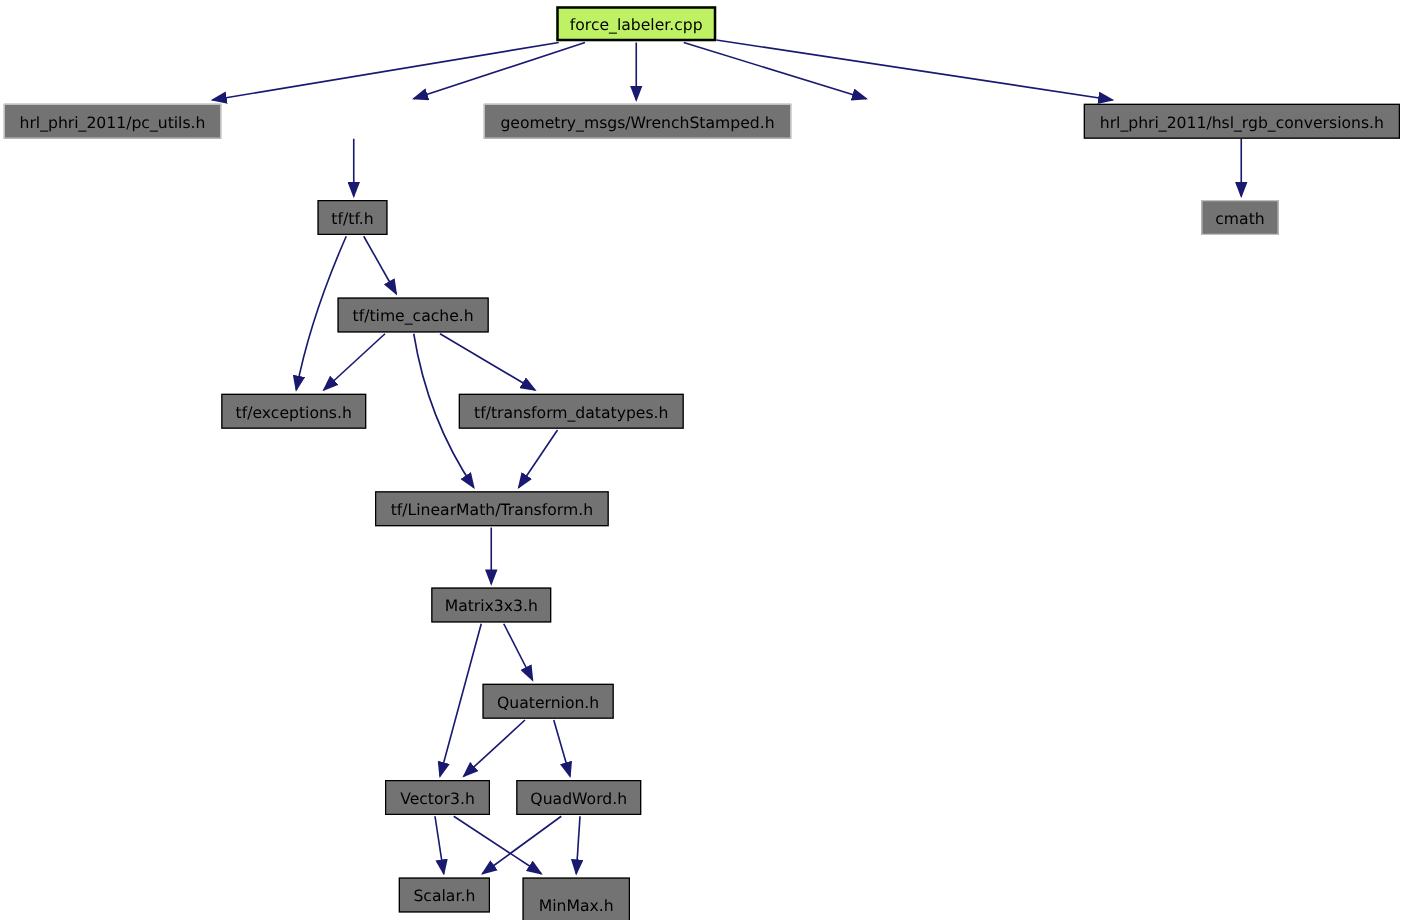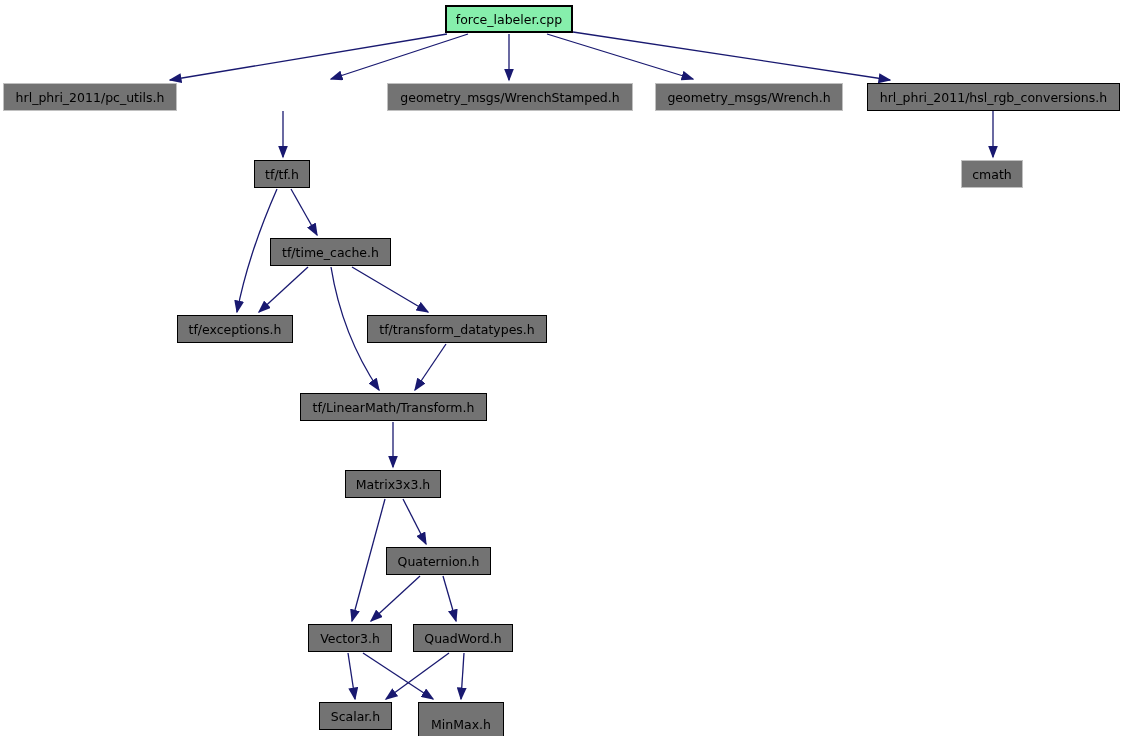--- a/index.html
+++ b/index.html
@@ -37,21 +37,21 @@
   }
   .node.linked {
     border: 1.5px solid #000000;
     cursor: pointer;
   }
   .node.unlinked {
     border: 1px solid #c0c0c0;
   }
   .node.main {
     border: 2px solid #000000;
-    background: #86efac;
+    background: #bef264;
   }
 </style>
 </head>
 <body>
 
 <div id="canvas">
   <svg id="edges" viewBox="0 0 1125 736" xmlns="http://www.w3.org/2000/svg">
       <defs>
         <marker id="arrow" viewBox="0 0 13 10" refX="11.5" refY="5" markerWidth="13" markerHeight="10" markerUnits="userSpaceOnUse" orient="auto">
           <path d="M0,0 L13,5 L0,10 Z" fill="#191970"></path>
@@ -76,21 +76,20 @@
       <path d="M 420 576 L 371 621" fill="none" stroke="#191970" stroke-width="1.3" marker-end="url(#arrow)"></path>
       <path d="M 443 576 L 456 621" fill="none" stroke="#191970" stroke-width="1.3" marker-end="url(#arrow)"></path>
       <path d="M 348 653 L 355 699" fill="none" stroke="#191970" stroke-width="1.3" marker-end="url(#arrow)"></path>
       <path d="M 363 653 L 433 699" fill="none" stroke="#191970" stroke-width="1.3" marker-end="url(#arrow)"></path>
       <path d="M 449 653 L 386 699" fill="none" stroke="#191970" stroke-width="1.3" marker-end="url(#arrow)"></path>
       <path d="M 464 653 L 461 699" fill="none" stroke="#191970" stroke-width="1.3" marker-end="url(#arrow)"></path>
     </svg>
 <div class="node main" style="left: 445px; top: 5px; width: 128px; height: 28px;">force_labeler.cpp</div>
     <div class="node unlinked" style="left: 3px; top: 83px; width: 174px; height: 28px;">hrl_phri_2011/pc_utils.h</div>
     <div class="node unlinked" style="left: 387px; top: 83px; width: 246px; height: 28px;">geometry_msgs/WrenchStamped.h</div>
-    <div class="node unlinked" style="left: 655px; top: 83px; width: 188px; height: 28px;">geometry_msgs/Wrench.h</div>
     <div class="node linked" style="left: 867px; top: 83px; width: 253px; height: 28px;">hrl_phri_2011/hsl_rgb_conversions.h</div>
     <div class="node linked" style="left: 254px; top: 160px; width: 56px; height: 28px;">tf/tf.h</div>
     <div class="node unlinked" style="left: 961px; top: 160px; width: 62px; height: 28px;">cmath</div>
     <div class="node linked" style="left: 270px; top: 238px; width: 121px; height: 28px;">tf/time_cache.h</div>
     <div class="node linked" style="left: 177px; top: 315px; width: 116px; height: 28px;">tf/exceptions.h</div>
     <div class="node linked" style="left: 300px; top: 393px; width: 187px; height: 28px;">tf/LinearMath/Transform.h</div>
     <div class="node linked" style="left: 367px; top: 315px; width: 180px; height: 28px;">tf/transform_datatypes.h</div>
     <div class="node linked" style="left: 345px; top: 470px; width: 96px; height: 28px;">Matrix3x3.h</div>
     <div class="node linked" style="left: 386px; top: 547px; width: 105px; height: 28px;">Quaternion.h</div>
     <div class="node linked" style="left: 308px; top: 624px; width: 84px; height: 28px;">Vector3.h</div>

